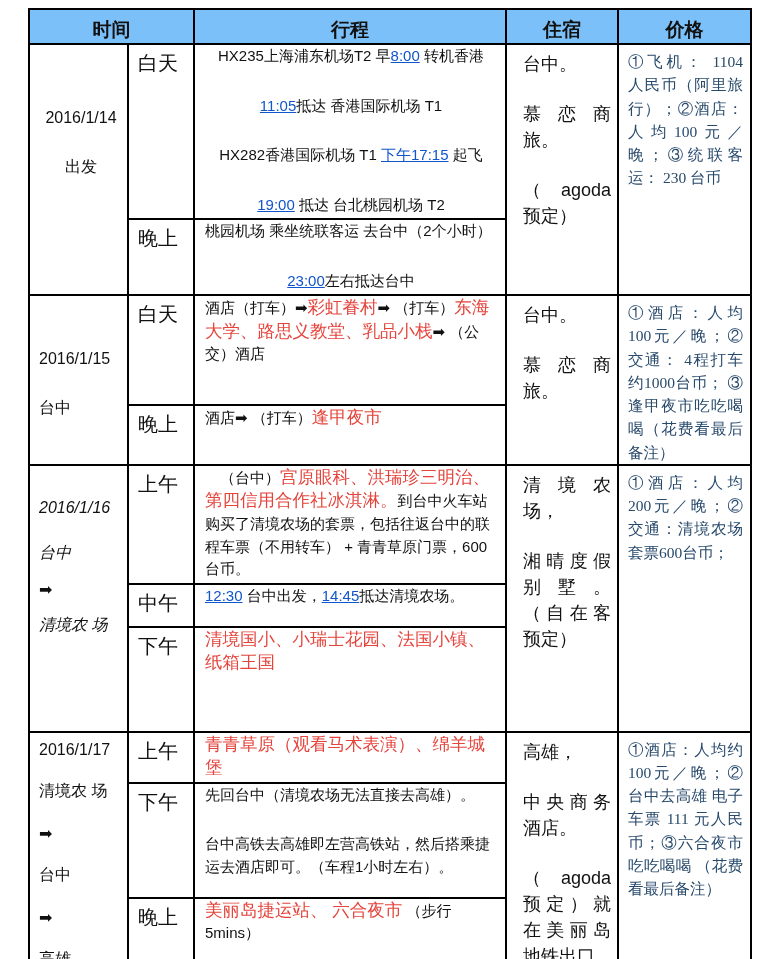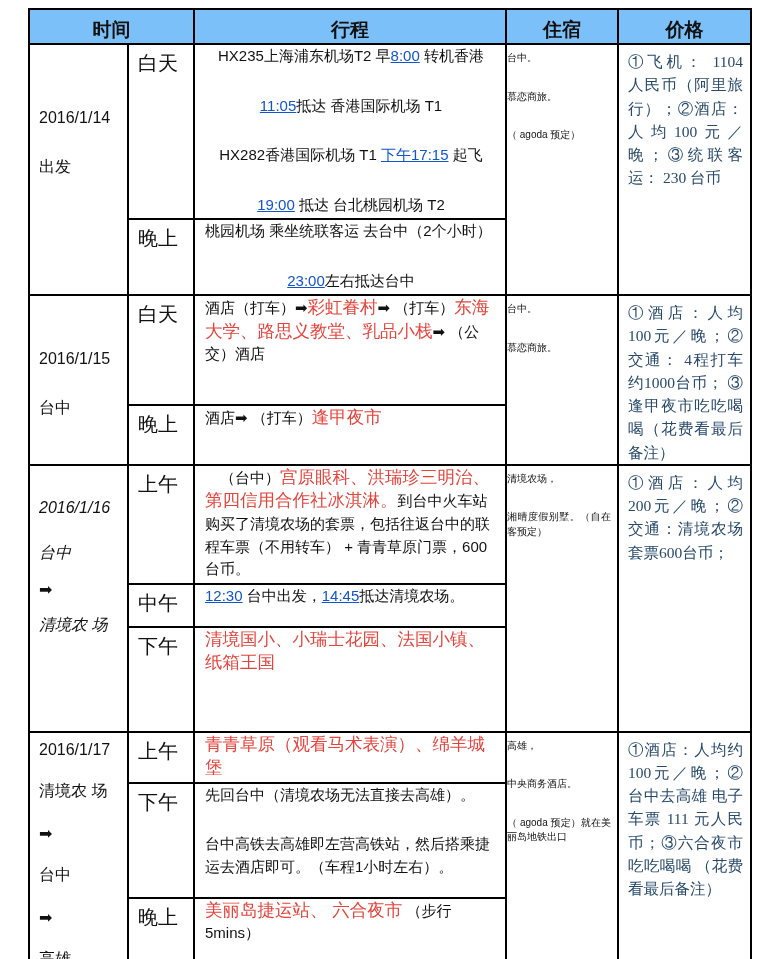--- a/index.html
+++ b/index.html
@@ -28,29 +28,29 @@
   .period-cell{font-size:20px;padding:5px 4px 0 9px;}
   .itin-cell{font-size:15px;line-height:1.5;padding:0 8px 2px 10px;}
   .itin-cell p{margin:0;}
   .itin-cell p.gap{margin-top:27px;}
   .ta-c{text-align:center;}
   .seg-link{color:var(--link);text-decoration:underline;}
   .seg-red{color:var(--red);font-size:17.5px;line-height:1.35;}
   .date-cell{font-size:16px;padding:0 4px 0 9px;}
   .date-cell p{margin:0 0 20px;}
   .date-cell p.gap{margin-top:30px;}
-  .date-r0{padding-top:64px;}
+  .date-r0{padding-top:64px;text-align:center;}
   .date-r1{padding-top:54px;}
   .date-r2{padding-top:33px;font-style:italic;}
   .date-r2 p{margin:0 0 16px;}
   .date-r2 p.gap{margin-top:26px;}
   .date-r3{padding-top:8px;}
   .date-r3 p{margin:0 0 22px;}
   .date-r3 p.gap{margin-top:14px;}
-  .acc-cell{font-size:10px;line-height:1.45;padding:6px 6px 0 0;text-align:justify;}
+  .acc-cell{font-size:18px;line-height:1.45;padding:6px 6px 0 16px;text-align:justify;}
   .acc-cell p{margin:0 0 24px;}
   .price-cell{
     font-family:"Liberation Serif","DejaVu Serif",serif;
     color:var(--price);font-size:15.5px;line-height:1.5;
     padding:5px 7px 0 9px;text-align:justify;
   }
 </style>
 </head>
 <body>
 

